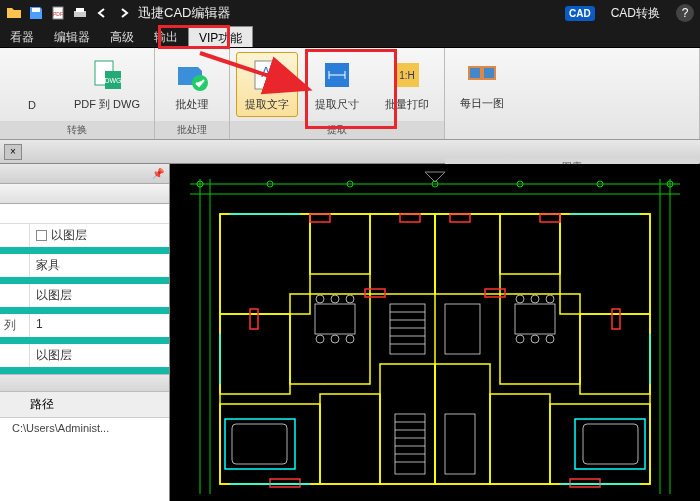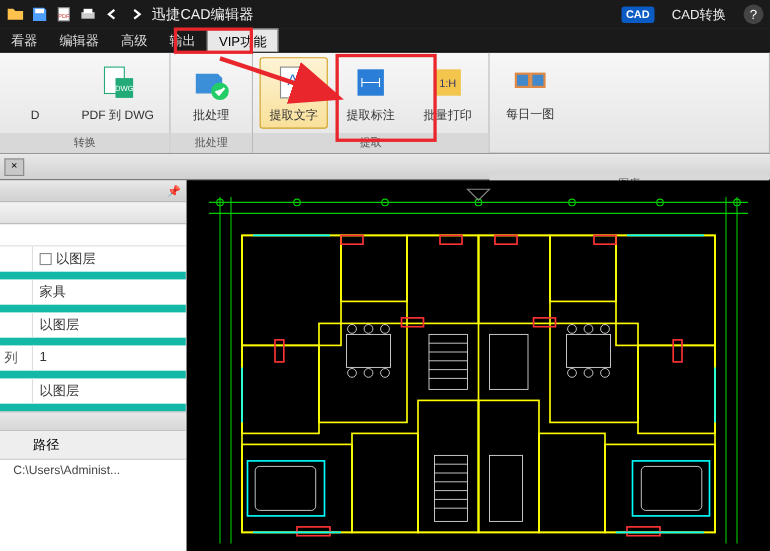--- a/index.html
+++ b/index.html
@@ -158,21 +158,21 @@
       </div>
       <div class="ribbon-btn">
         <div class="ribbon-btn-icon">
             <svg viewBox="0 0 36 36">
               <rect fill="#2a7ed8" x="6" y="6" width="24" height="24"></rect>
               <line stroke="#fff" x1="10" y1="18" x2="26" y2="18"></line>
               <line stroke="#fff" x1="10" y1="14" x2="10" y2="22"></line>
               <line stroke="#fff" x1="26" y1="14" x2="26" y2="22"></line>
             </svg>
           </div>
-        <div class="ribbon-btn-label">提取标注</div>
+        <div class="ribbon-btn-label">提取尺寸</div>
       </div>
       <div class="ribbon-btn">
         <div class="ribbon-btn-icon">
             <svg viewBox="0 0 36 36">
               <rect fill="#f3c54d" x="6" y="6" width="24" height="24"></rect>
               <text x="18" y="22" font-size="10" fill="#336" text-anchor="middle">1:H</text>
             </svg>
           </div>
         <div class="ribbon-btn-label">批量打印</div>
       </div>

